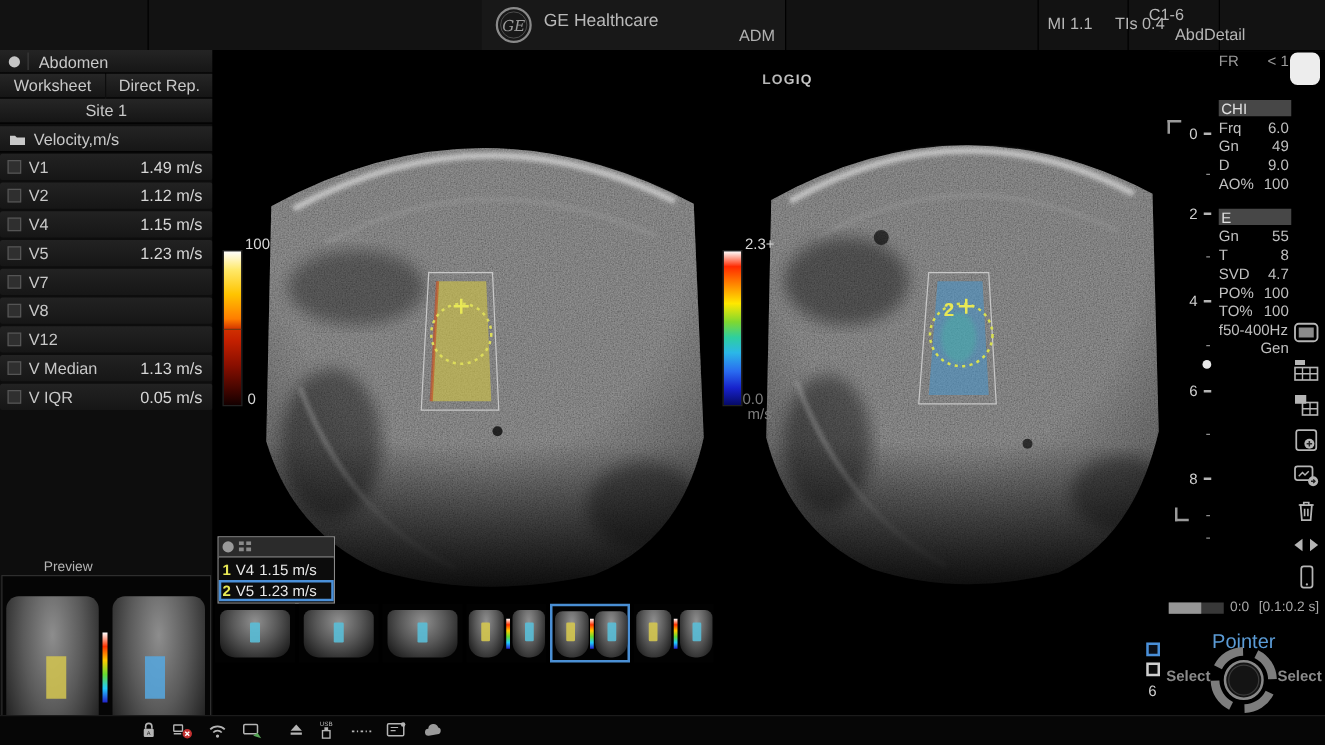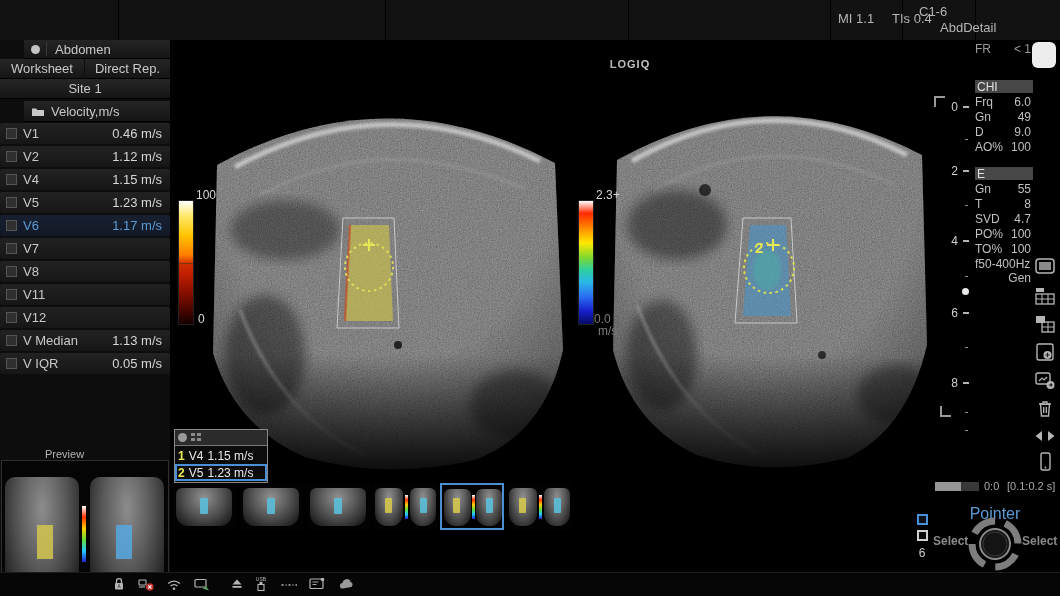--- a/index.html
+++ b/index.html
@@ -10,32 +10,32 @@
   .tsep{position:absolute;top:0;width:1px;height:40px;background:#000;}
   .brandpanel{position:absolute;left:385px;top:0;width:243px;height:40px;background:#181818;}
   .gelogo{position:absolute;left:10px;top:4px;width:32px;height:32px;}
   .brandtext{position:absolute;left:50px;top:8px;font-size:14px;color:#b9b9b9;}
   .admtext{position:absolute;right:8px;bottom:4px;font-size:13px;color:#b0b0b0;}
   .tinfo{position:absolute;top:11px;font-size:13px;color:#b5b5b5;}
   .tinfo2{position:absolute;font-size:13px;color:#b5b5b5;}
   
   .leftpanel{position:absolute;left:0;top:40px;width:170px;height:556px;background:#0d0d0d;}
   .lrow{position:absolute;left:0;width:170px;background:linear-gradient(#242424,#161616);
-        border-bottom:1px solid #000;font-size:13px;color:#c8c8c8;display:flex;align-items:center;margin-left:24px;}
+        border-bottom:1px solid #000;font-size:13px;color:#c8c8c8;display:flex;align-items:center;}
   .lbtn{background:linear-gradient(#262626,#151515);display:flex;align-items:center;justify-content:center;
         font-size:13px;color:#c8c8c8;position:absolute;border-bottom:1px solid #000;}
   .mlist{position:absolute;left:0;top:83px;width:170px;display:flex;flex-direction:column;}
   .mrow{height:21px;margin-bottom:2px;background:linear-gradient(#222,#161616);border-radius:2px;
         display:flex;align-items:center;font-size:13px;color:#c8c8c8;position:relative;}
   .mrow .cb{width:9px;height:9px;background:#2f2f2f;border:1px solid #555;margin:0 6px 0 6px;flex:0 0 auto;}
   .mrow .mlabel{flex:1 1 auto;}
   .mrow .mvalue{margin-right:8px;color:#d6d6d6;}
   .mrow.selected{background:linear-gradient(#182030,#121826);}
   .mrow.selected .mlabel,.mrow.selected .mvalue{color:#5b9bd5;}
-  .previewlabel{position:absolute;left:21px;top:408px;font-size:11px;color:#b5b5b5;padding-left:24px;}
+  .previewlabel{position:absolute;left:11px;top:408px;font-size:11px;color:#b5b5b5;padding-left:24px;}
   .previewimg{position:absolute;left:1px;top:420px;width:166px;height:153px;background:#050505;border:1px solid #2e2e2e;}
   .pblob{position:absolute;background:radial-gradient(ellipse at 50% 25%,#8d8d8d 0%,#5a5a5a 45%,#1d1d1d 90%);
          border-radius:10px 10px 22px 22px;}
   
   .main{position:absolute;left:170px;top:40px;width:765px;height:440px;background:#000;}
   .logiq{position:absolute;left:435px;top:18px;width:50px;text-align:center;font-size:11px;font-weight:bold;
          letter-spacing:1px;color:#c8c8c8;}
   .cbar{position:absolute;width:14px;height:123px;border:1px solid #222;}
   .cbar1{left:8px;top:160px;background:linear-gradient(to bottom,#ffffff 0%,#ffe96a 12%,#ffc400 28%,#ff7d00 44%,
          #d03000 51%,#c42000 58%,#8a0f00 74%,#3a0400 92%,#140000 100%);}
@@ -121,20 +121,31 @@
     </defs>
   </svg>
 
   <div class="topbar">
     <div class="tsep" style="left:118px"></div>
     <div class="tsep" style="left:385px"></div>
     <div class="tsep" style="left:628px"></div>
     <div class="tsep" style="left:830px"></div>
     <div class="tsep" style="left:902px"></div>
     <div class="tsep" style="left:975px"></div>
+    <div class="brandpanel">
+      <div class="gelogo">
+        <svg viewBox="0 0 32 32" width="32" height="32">
+          <circle cx="16" cy="16" r="13.5" fill="none" stroke="#8a8a8a" stroke-width="1.8"></circle>
+          <circle cx="16" cy="16" r="10.5" fill="none" stroke="#555" stroke-width="0.7"></circle>
+          <text x="16" y="21" text-anchor="middle" font-size="12" font-style="italic" font-family="DejaVu Serif, serif" fill="#9a9a9a">GE</text>
+        </svg>
+      </div>
+      <div class="brandtext">GE Healthcare</div>
+      <div class="admtext">ADM</div>
+    </div>
     <div class="tinfo" style="left:838px">MI 1.1</div>
     <div class="tinfo" style="left:892px">TIs 0.4</div>
     <div class="tinfo2" style="left:919px;top:4px">C1-6</div>
     <div class="tinfo2" style="left:940px;top:20px">AbdDetail</div>
   </div>
 
   <div class="leftpanel">
     <div class="lrow" style="top:0;height:18px">
       <span style="width:9px;height:9px;border-radius:50%;background:#c4c4c4;margin:0 6px 0 7px;flex:0 0 auto"></span>
       <span style="width:1px;height:14px;background:#3a3a3a;margin-right:8px"></span>
@@ -149,55 +160,45 @@
             <path d="M1 2.5h4L6.5 4H13v6H1z" fill="#c8c8c8"></path>
           </svg>
       </span>
       <span>Velocity,m/s</span>
     </div>
 
     <div class="mlist">
       <div class="mrow">
         <span class="cb"></span>
         <span class="mlabel">V1</span>
-        <span class="mvalue">0.46 m/s</span>
+        <span class="mvalue">1.49 m/s</span>
         </div>
       <div class="mrow">
         <span class="cb"></span>
         <span class="mlabel">V2</span>
         <span class="mvalue">1.12 m/s</span>
         </div>
       <div class="mrow">
         <span class="cb"></span>
         <span class="mlabel">V4</span>
         <span class="mvalue">1.15 m/s</span>
         </div>
       <div class="mrow">
         <span class="cb"></span>
         <span class="mlabel">V5</span>
         <span class="mvalue">1.23 m/s</span>
         </div>
-      <div class="mrow selected">
-        <span class="cb"></span>
-        <span class="mlabel">V6</span>
-        <span class="mvalue">1.17 m/s</span>
-        </div>
       <div class="mrow">
         <span class="cb"></span>
         <span class="mlabel">V7</span>
         <span class="mvalue"></span>
         </div>
       <div class="mrow">
         <span class="cb"></span>
         <span class="mlabel">V8</span>
-        <span class="mvalue"></span>
-        </div>
-      <div class="mrow">
-        <span class="cb"></span>
-        <span class="mlabel">V11</span>
         <span class="mvalue"></span>
         </div>
       <div class="mrow">
         <span class="cb"></span>
         <span class="mlabel">V12</span>
         <span class="mvalue"></span>
         </div>
       <div class="mrow">
         <span class="cb"></span>
         <span class="mlabel">V Median</span>

